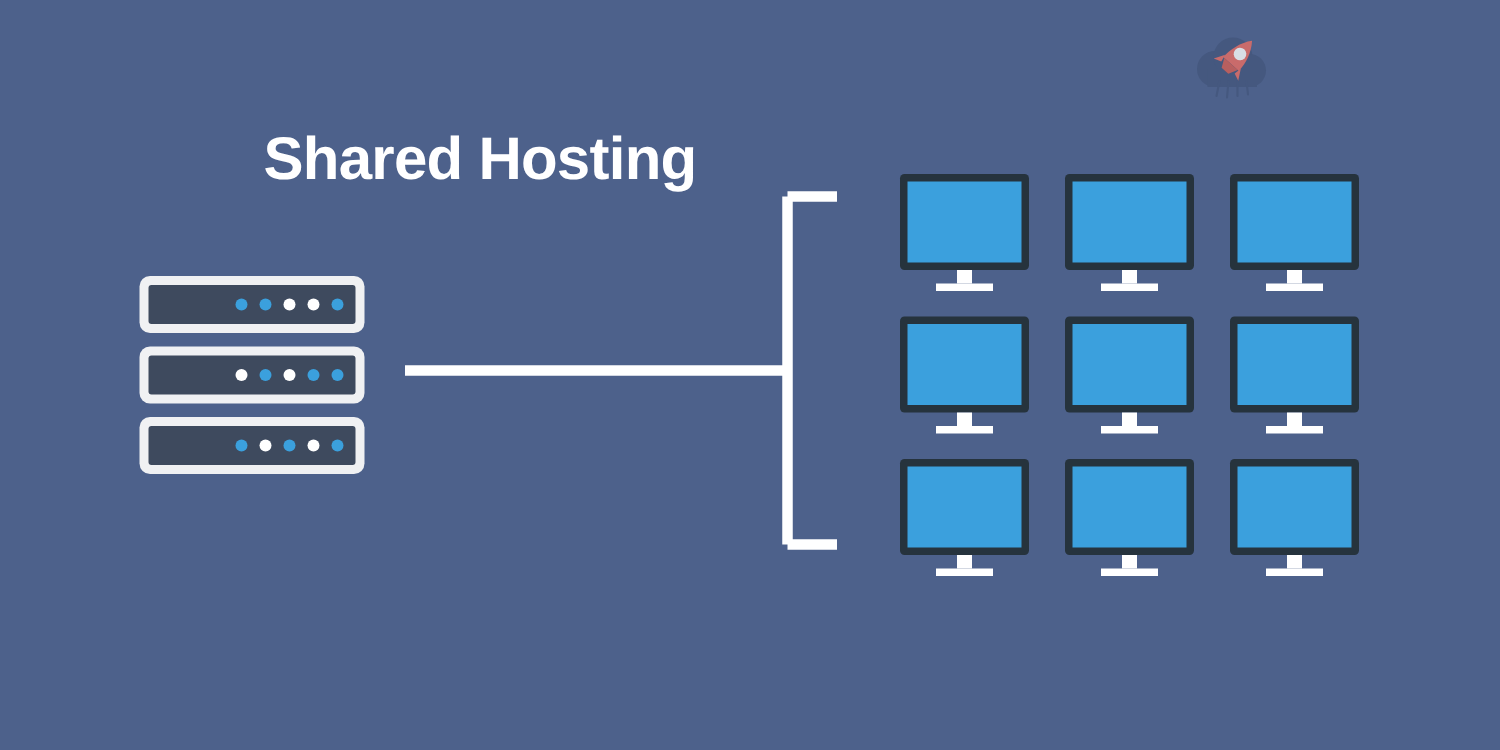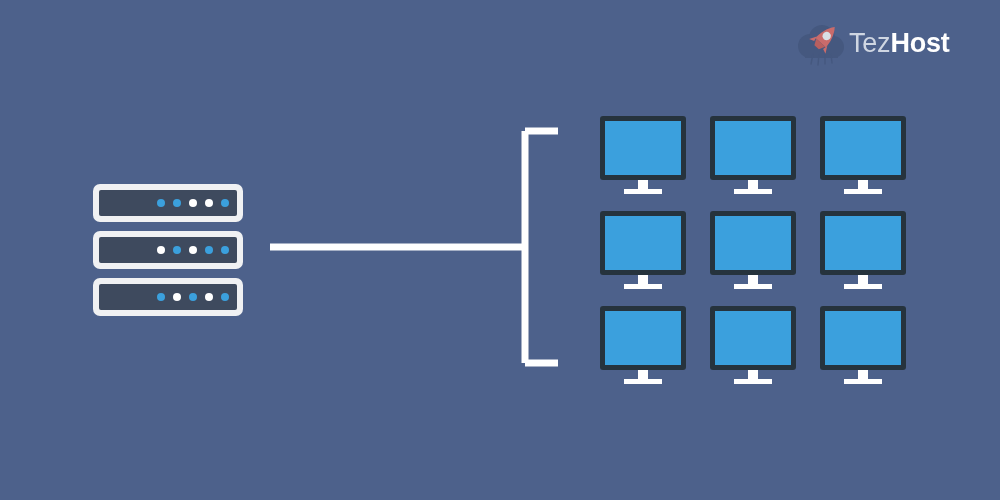--- a/index.html
+++ b/index.html
@@ -185,25 +185,23 @@
         <line x1="34" y1="34" x2="35" y2="43"></line>
       </g>
       <g transform="rotate(42 27 19)">
         <path d="M27 3 C32 9 34 17 34 24 L20 24 C20 17 22 9 27 3 Z" fill="#c96b6b"></path>
         <path d="M20 22 L16 29 L21 27 Z" fill="#c96b6b"></path>
         <path d="M34 22 L38 29 L33 27 Z" fill="#c96b6b"></path>
         <path d="M21 24 L33 24 L30 30 L24 30 Z" fill="#b85f5f"></path>
         <circle cx="27" cy="15" r="4.2" fill="#d9dee5"></circle>
       </g>
     </svg>
-    <div id="brand-wordmark">
-      <span class="word-tez">Tez</span><span class="word-host">Host</span>
-    </div>
   </div>
 
+  <div id="page-title">Shared Hosting</div>
 
   <div id="server-stack">
     <div class="server-unit u1">
       <div class="server-face">
         <span class="led blue"></span>
         <span class="led blue"></span>
         <span class="led white"></span>
         <span class="led white"></span>
         <span class="led blue"></span>
       </div>

